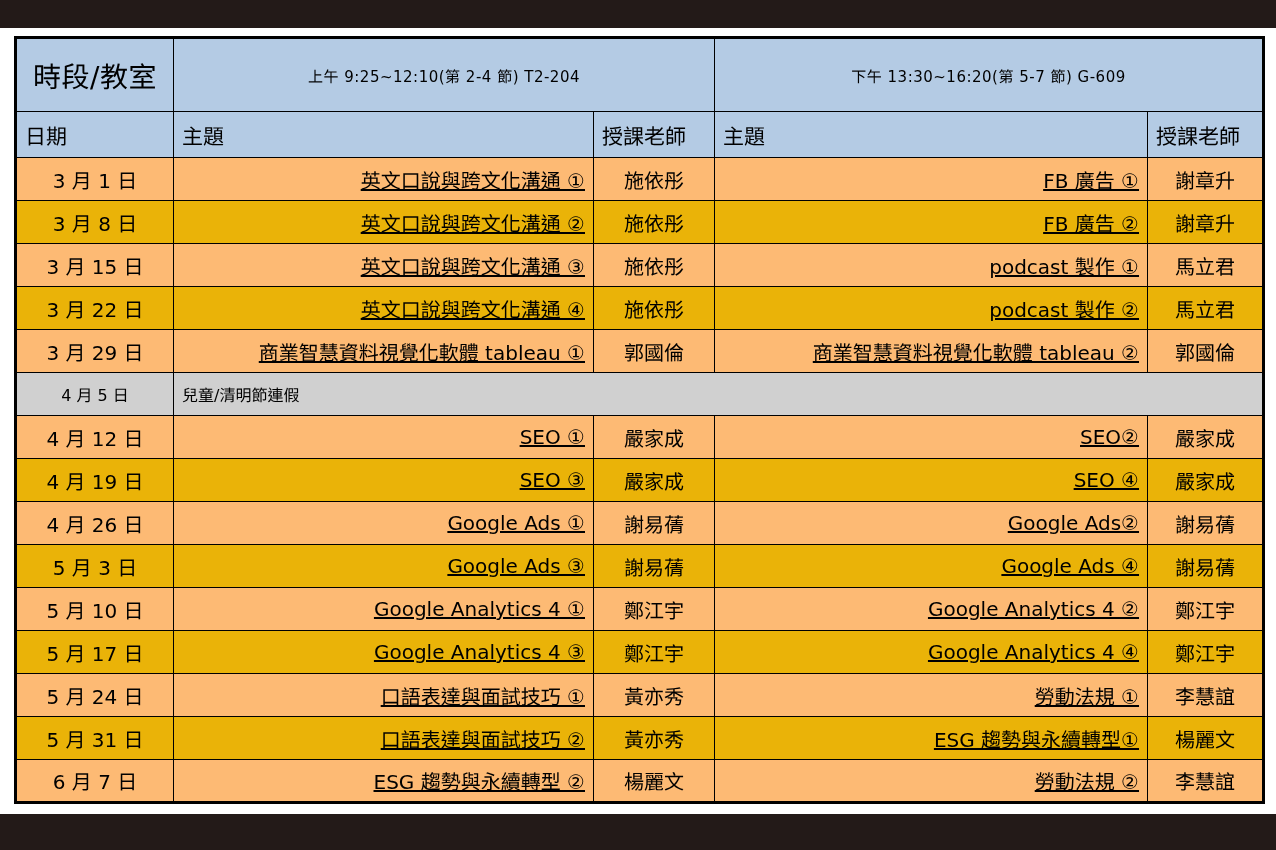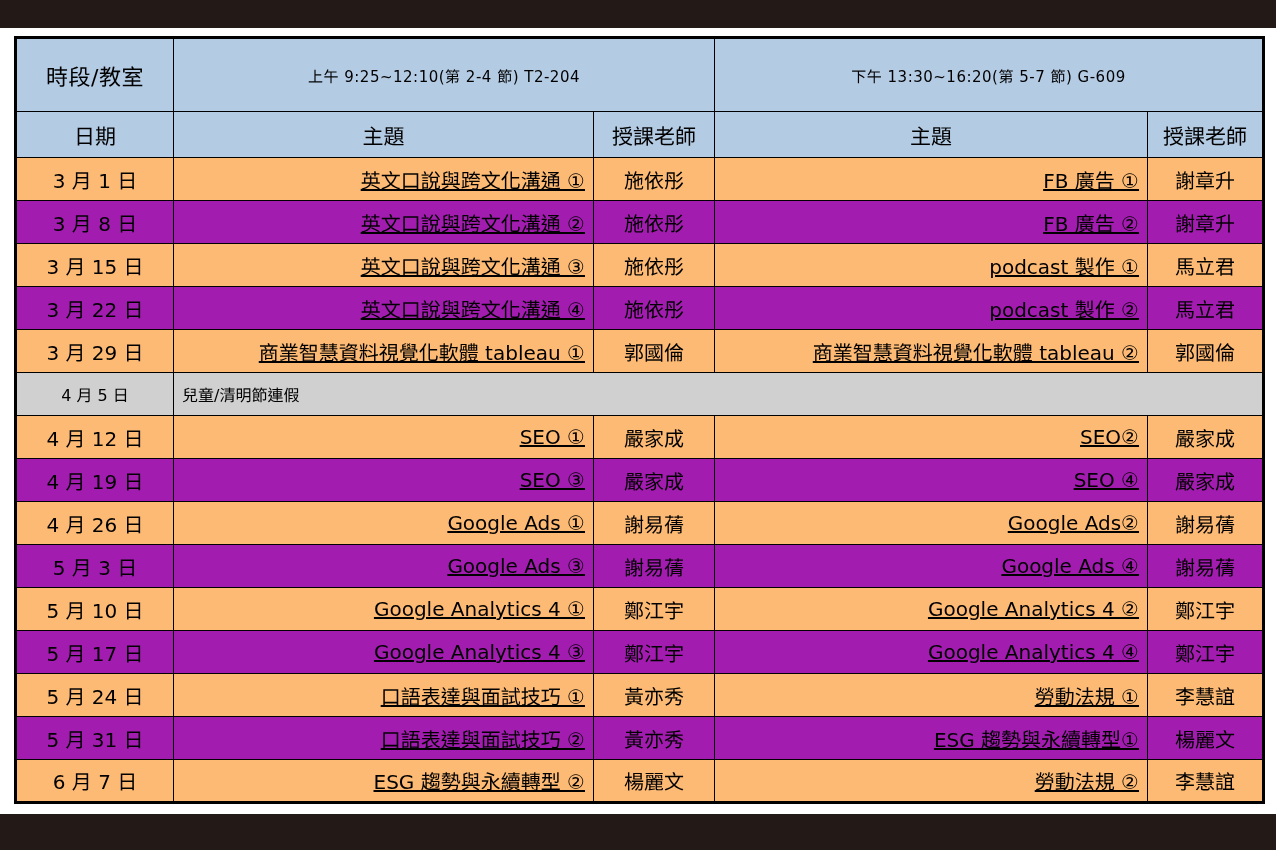--- a/index.html
+++ b/index.html
@@ -59,28 +59,27 @@
   tr.session-row td {
     background: #b4cbe4;
     height: 74px;
     text-align: center;
     vertical-align: middle;
     font-weight: bold;
     font-size: 15px;
     letter-spacing: 0.5px;
   }
   tr.session-row td.session-label {
-    font-size: 22px;
+    font-size: 28px;
   }
 
   
   tr.colhead-row td {
     background: #b4cbe4;
     height: 46px;
-    text-align: center;
     vertical-align: middle;
     font-weight: bold;
     font-size: 21px;
   }
 
   
   tr.data-row td {
     height: 43px;
     vertical-align: middle;
     font-size: 20px;
@@ -90,21 +89,21 @@
   }
   tr.data-row td.subject-cell {
     text-align: right;
     text-decoration: underline;
   }
   tr.data-row td.teacher-cell {
     text-align: center;
   }
 
   tr.row-white td { background: #fdba74; }
-  tr.row-cream td { background: #a21caf; }
+  tr.row-cream td { background: #eab308; }
 
   
   tr.holiday-row td {
     background: #d0d0d0;
     height: 43px;
     vertical-align: middle;
     font-size: 16px;
   }
   tr.holiday-row td.date-cell {
     text-align: center;

